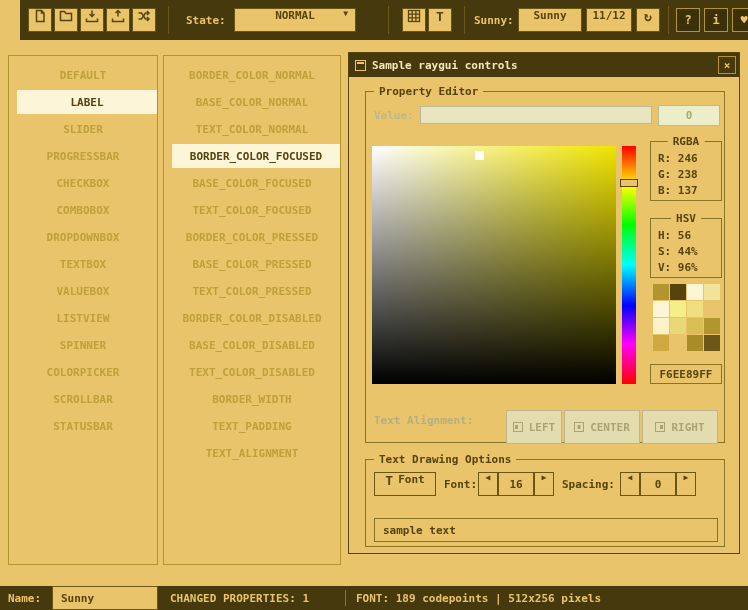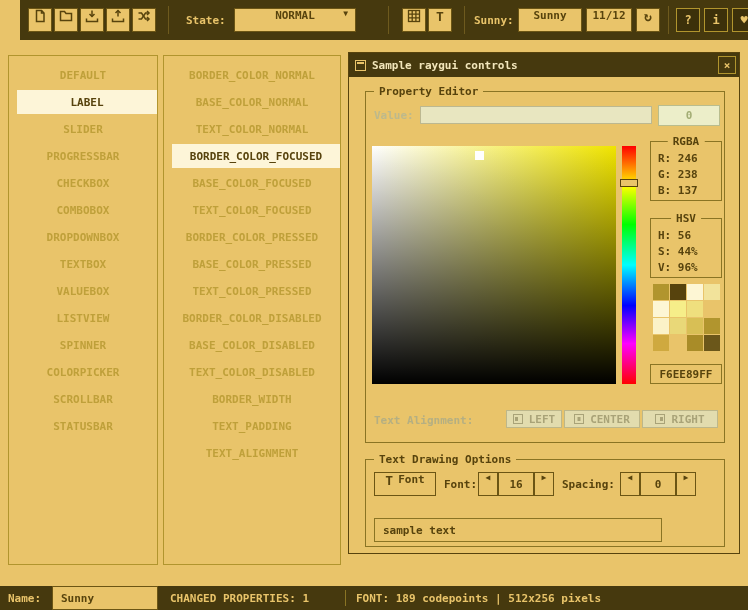--- a/index.html
+++ b/index.html
@@ -65,35 +65,35 @@
   #rgba-group{top:49px;} #hsv-group{top:126px;}
 
   #swatches{position:absolute;left:287px;top:192px;width:68px;display:grid;
        grid-template-columns:repeat(4,16px);grid-auto-rows:16px;gap:1px;}
   .swatch{width:16px;height:16px;cursor:pointer;}
 
   .hex-box{position:absolute;left:284px;top:272px;width:72px;height:20px;border:1px solid var(--gline);
        color:var(--ink);display:flex;align-items:center;justify-content:center;letter-spacing:0;}
 
   .align-label{position:absolute;left:8px;top:322px;color:#b5af82;}
-  .align-btn{position:absolute;top:318px;height:18px;background:var(--dis-bg);border:1px solid var(--dis-border);
+  .align-btn{position:absolute;top:318px;height:34px;background:var(--dis-bg);border:1px solid var(--dis-border);
        color:var(--dis-text);display:flex;align-items:center;justify-content:center;gap:6px;cursor:pointer;}
   #align-left{left:140px;width:56px;} #align-center{left:198px;width:76px;} #align-right{left:276px;width:76px;}
   .abox{width:10px;height:10px;border:1px solid var(--dis-text);position:relative;flex:0 0 auto;}
   .abox::after{content:"";position:absolute;top:2px;bottom:2px;width:3px;background:var(--dis-text);}
   .abox.l::after{left:1px;} .abox.c::after{left:50%;transform:translateX(-50%);} .abox.r::after{right:1px;}
 
   #text-options{left:16px;top:406px;width:360px;height:88px;}
   .font-btn{position:absolute;left:8px;top:12px;width:62px;height:24px;gap:5px;}
   .font-btn .tglyph{font-size:13px;}
   .opt-label{position:absolute;top:18px;color:var(--ink);white-space:nowrap;}
   .spin-btn{position:absolute;top:12px;width:20px;height:24px;font-size:8px;}
   .spin-val{position:absolute;top:12px;width:36px;height:24px;border:1px solid var(--btnborder);
        color:var(--ink);display:flex;align-items:center;justify-content:center;}
-  .sample-box{position:absolute;left:8px;top:58px;width:288px;height:24px;border:1px solid var(--gline);
+  .sample-box{position:absolute;left:8px;top:58px;width:344px;height:24px;border:1px solid var(--gline);
        color:var(--ink);display:flex;align-items:center;padding-left:8px;cursor:text;}
 
   
   .name-field{position:absolute;left:52px;top:0;width:106px;height:24px;background:var(--gold);
        border:1px solid var(--btnborder);color:var(--ink);display:flex;align-items:center;padding-left:8px;cursor:text;}
   .sb-sep{position:absolute;top:4px;width:1px;height:16px;background:#8a7424;}
 
   svg{display:block;}
 </style>
 </head>

